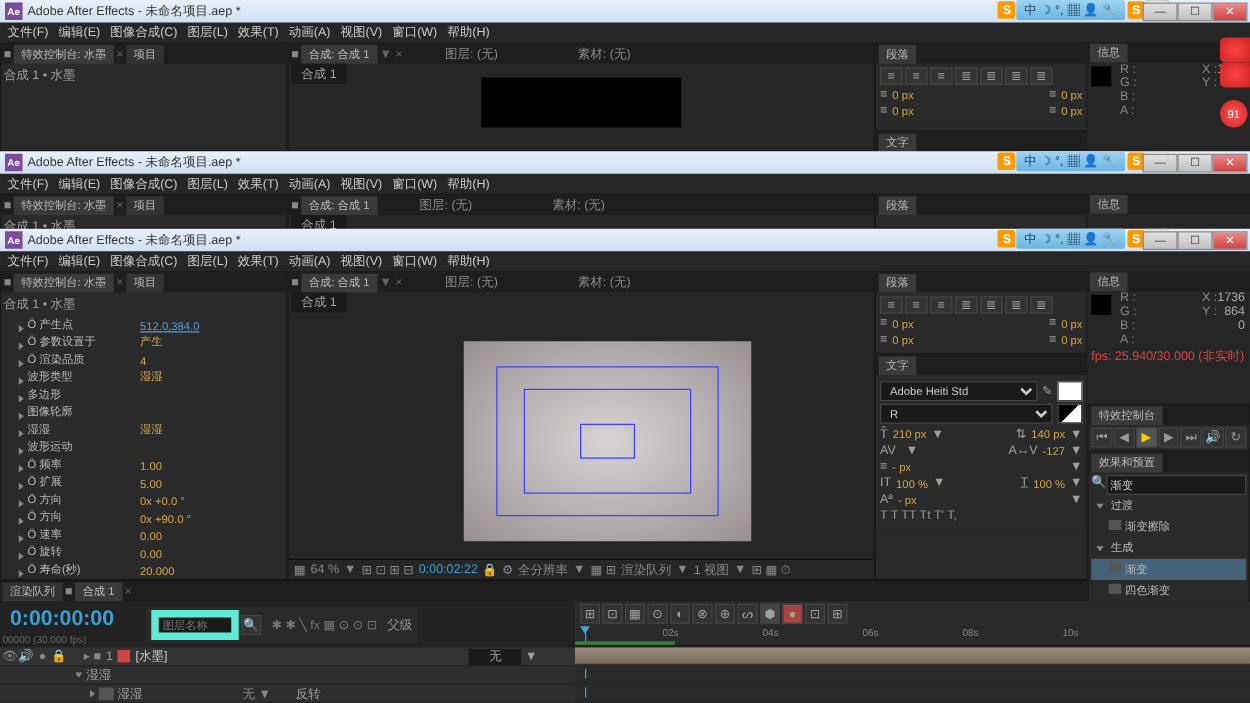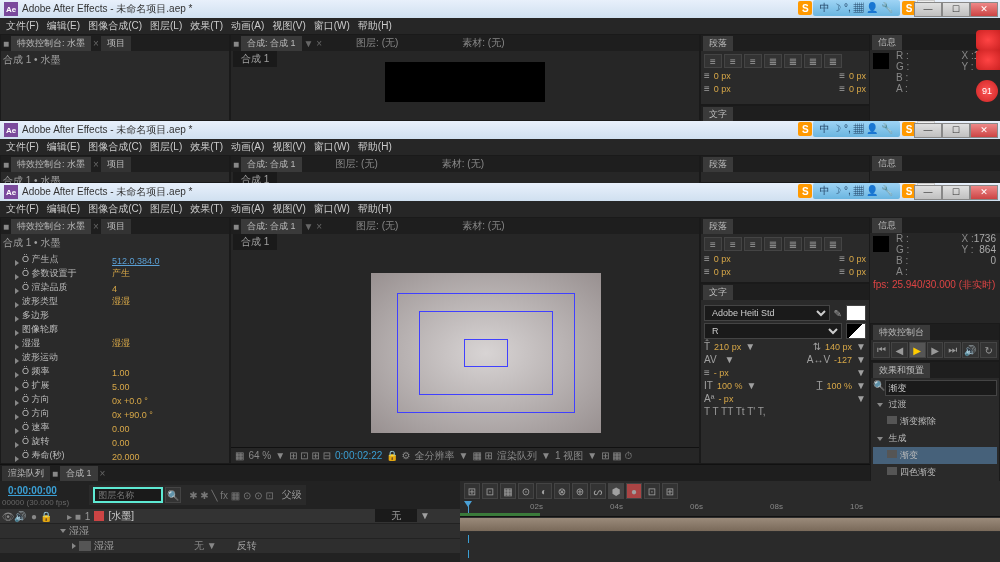--- a/index.html
+++ b/index.html
@@ -41,25 +41,25 @@
 .info-panel { width: 130px; background: #262626; }
 .info-row { display: flex; justify-content: space-between; padding: 0 4px; font-size: 9px; color: #888; }
 .info-val { color: #aaa; }
 
 .paragraph-panel { background: #2a2a2a; padding: 3px; }
 .align-btns { display: flex; gap: 2px; }
 .align-btn { width: 18px; height: 14px; background: #333; border: 1px solid #444; display: flex; align-items: center; justify-content: center; }
 
 .char-panel { background: #2a2a2a; padding: 3px; }
 .char-row { display: flex; gap: 4px; align-items: center; margin: 2px 0; }
-.char-input { background: #1a1a1a; border: 2px solid #5eead4; color: #ccc; padding: 1px 3px; font-size: 9px; width: 50px; }
+.char-input { background: #1a1a1a; border: 6px solid #5eead4; color: #ccc; padding: 1px 3px; font-size: 9px; width: 50px; }
 .char-dropdown { background: #1a1a1a; border: 1px solid #444; color: #ccc; padding: 1px 3px; font-size: 9px; flex: 1; }
 
 .timeline { background: #222; border-top: 1px solid #111; }
-.timecode { color: #3a9fd4; font-size: 10px; font-weight: bold; padding: 2px 6px; text-decoration: underline; }
+.timecode { color: #3a9fd4; font-size: 17px; font-weight: bold; padding: 2px 6px; }
 .timecode-sub { color: #666; font-size: 8px; }
 .timeline-toolbar { display: flex; gap: 2px; padding: 2px 4px; align-items: center; background: #2a2a2a; }
 .tl-btn { width: 16px; height: 16px; background: #333; border: 1px solid #444; display: flex; align-items: center; justify-content: center; }
 
 .timeline-ruler { height: 16px; background: #2a2a2a; position: relative; display: flex; border-bottom: 1px solid #111; }
 .ruler-tick { position: absolute; font-size: 8px; color: #888; top: 1px; }
 .playhead { position: absolute; width: 1px; background: #4a9fd4; height: 100%; }
 .playhead::before { content: ''; position: absolute; top: 0; left: -4px; border-left: 4px solid transparent; border-right: 4px solid transparent; border-top: 6px solid #4a9fd4; }
 
 .layer-row { height: 15px; display: flex; align-items: center; background: #2e2e2e; border-bottom: 1px solid #222; }

